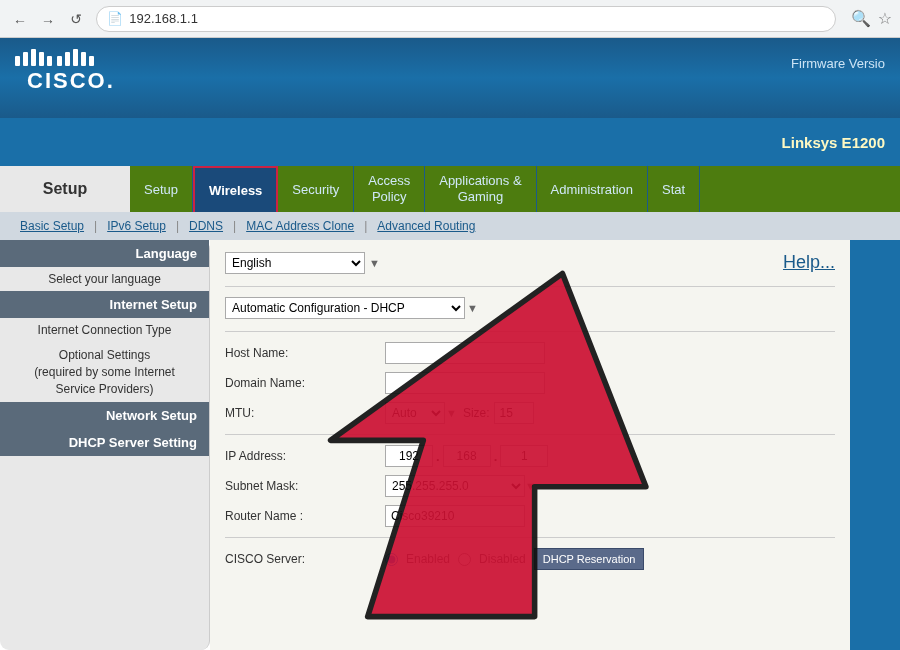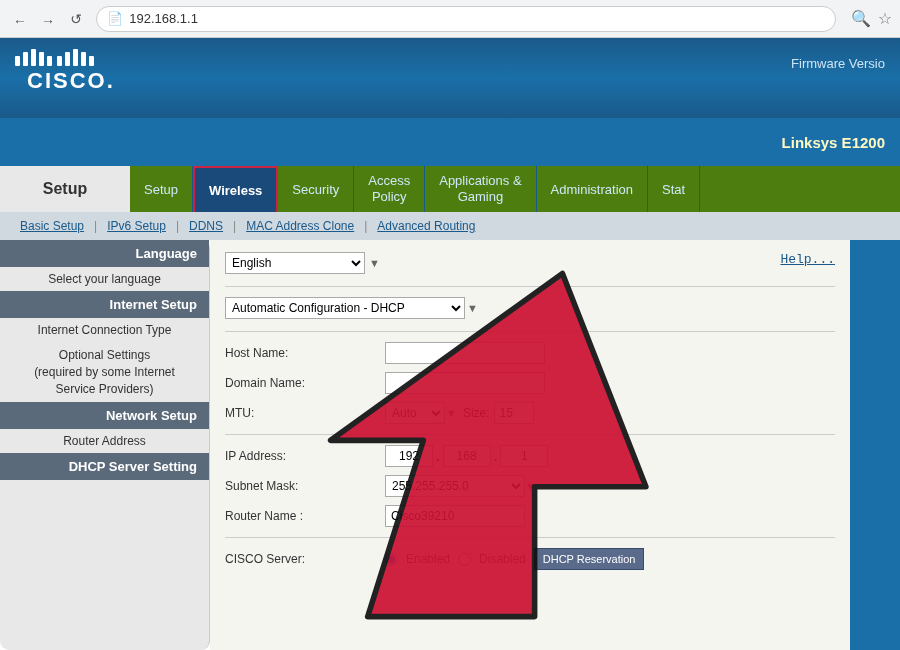--- a/index.html
+++ b/index.html
@@ -183,24 +183,23 @@
     .main-content {
       flex: 1;
       background: #f5f5f0;
       padding: 12px 15px;
       position: relative;
       overflow: hidden;
     }
     .help-link {
       color: #1a5a8a;
       text-decoration: underline;
-      font-size: 13px;
+      font-size: 18px;
       float: right;
       cursor: pointer;
-      font-family: Liberation Mono, monospace;
     }
     .content-section {
       margin-bottom: 12px;
     }
     .form-row {
       display: flex;
       align-items: center;
       margin-bottom: 8px;
     }
     .form-label {
@@ -347,21 +346,20 @@
 
     <div class="sidebar">
       <div class="sidebar-section-header">Language</div>
       <div class="sidebar-item">Select your language</div>
 
       <div class="sidebar-section-header">Internet Setup</div>
       <div class="sidebar-item">Internet Connection Type</div>
       <div class="sidebar-item" style="line-height:1.4;">Optional Settings<br>(required by some Internet<br>Service Providers)</div>
 
       <div class="sidebar-section-header">Network Setup</div>
-      <div class="sidebar-item">Router Address</div>
 
       <div class="sidebar-section-header">DHCP Server Setting</div>
     </div>
 
     <div class="main-content" style="position:relative;">
       <div style="text-align:right;">
         <span class="help-link">Help...</span>
       </div>
 
       <div class="content-section">

